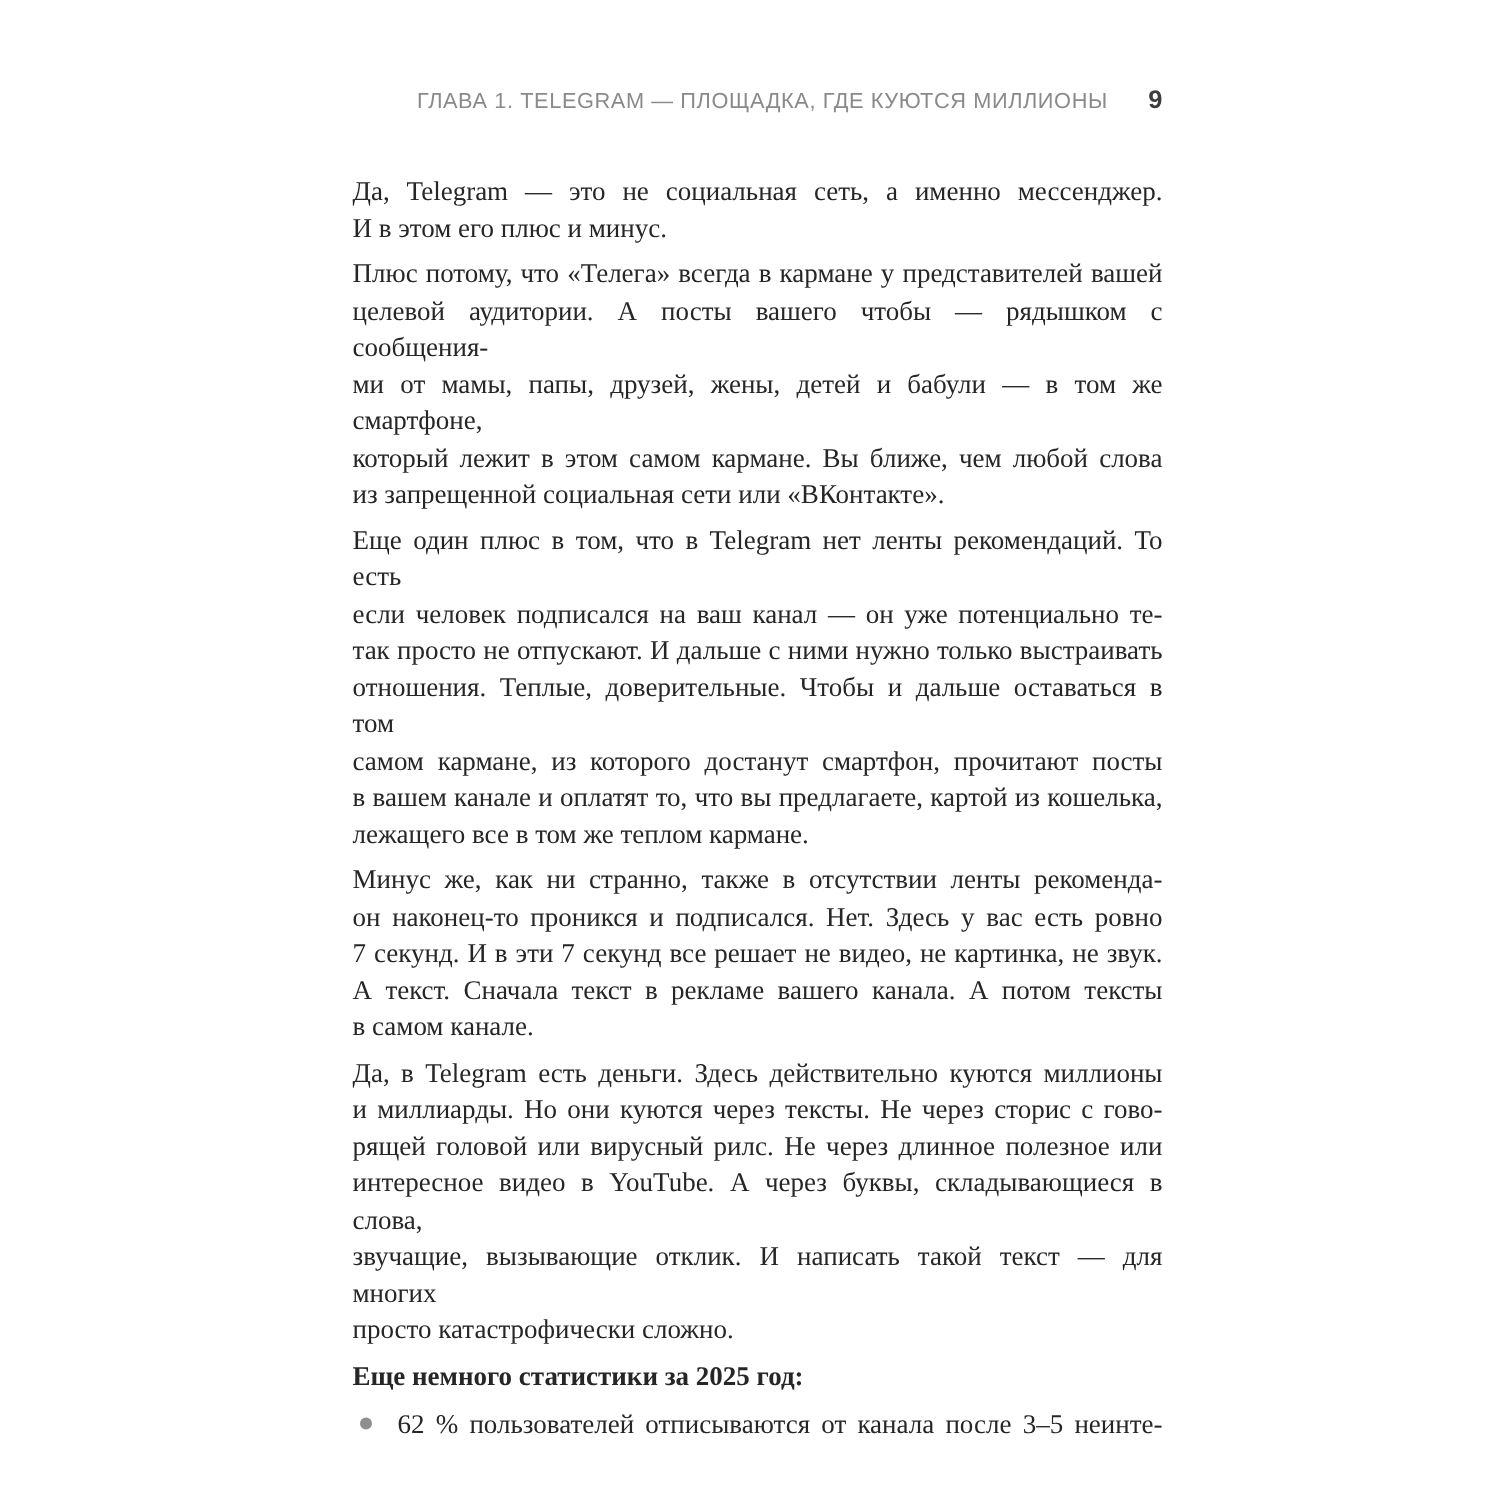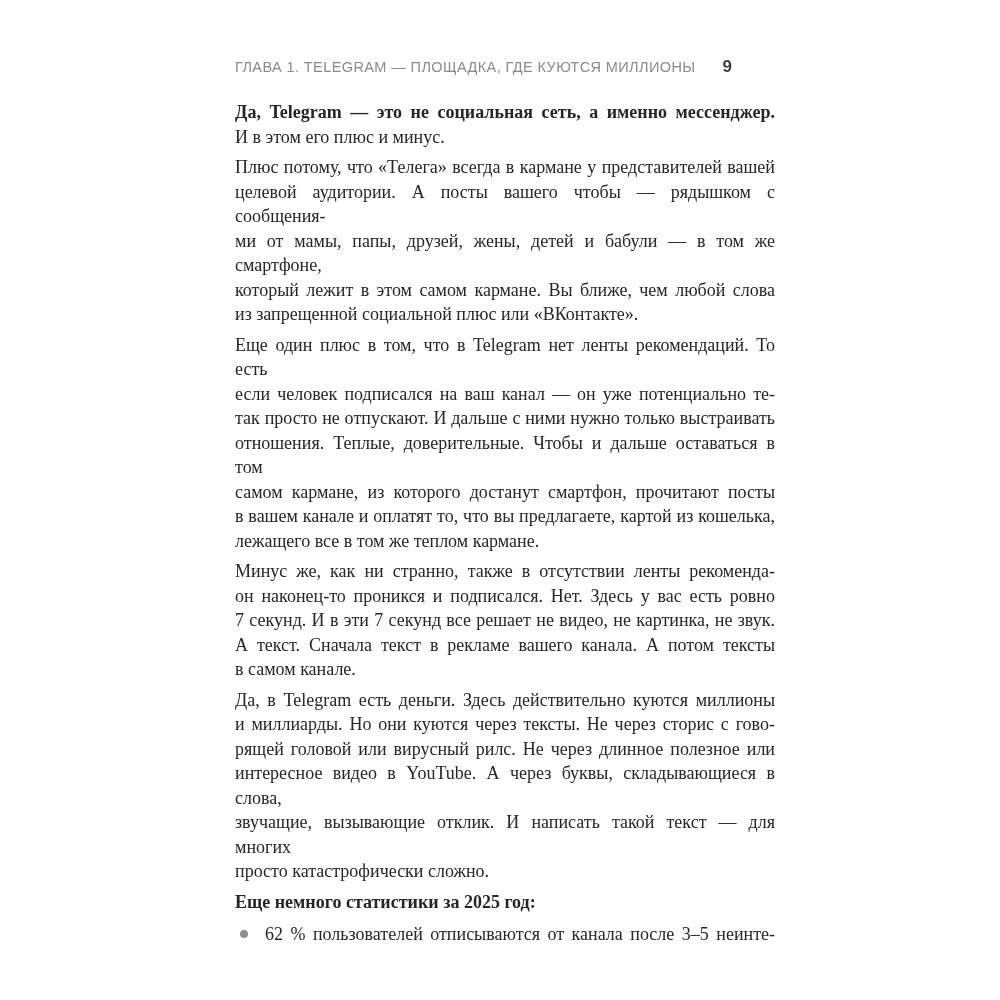--- a/index.html
+++ b/index.html
@@ -17,23 +17,24 @@
     background:var(--page-bg);
     overflow:hidden;
   }
   .content{
     position:absolute;
     left:235px;top:57px;
     width:540px;
   }
   .running-head{
     display:flex;
+    justify-content:flex-end;
     align-items:baseline;
     gap:27px;
-    margin-bottom:23px;
+    margin-bottom:38px;
     font-family:"Liberation Sans","DejaVu Sans",sans-serif;
     font-size:14.5px;
     letter-spacing:0.4px;
     color:var(--head-color);
     white-space:nowrap;
   }
   .rh-page{
     font-size:17px;
     font-weight:700;
     letter-spacing:0;
@@ -47,21 +48,21 @@
   }
   .para{margin:0 0 6px 0;}
   .line{
     text-align:justify;
     text-align-last:justify;
   }
   .line.last{
     text-align:justify;
     text-align-last:left;
   }
-  .bold{font-weight:700;}
+  .bold{font-weight:400;}
   .stats-heading{
     font-weight:700;
     margin:2px 0 0 0;
   }
   ul.stats{
     list-style:none;
     margin:4px 0 0 0;
     padding:0;
   }
   ul.stats li{
@@ -89,21 +90,21 @@
     <div class="blocks">
         <div class="para">
           <div class="line bold">Да, Telegram — это не социальная сеть, а именно мессенджер.</div>
           <div class="line last">И в этом его плюс и минус.</div>
         </div>
         <div class="para">
           <div class="line">Плюс потому, что «Телега» всегда в кармане у представителей вашей</div>
           <div class="line">целевой аудитории. А посты вашего чтобы — рядышком с сообщения-</div>
           <div class="line">ми от мамы, папы, друзей, жены, детей и бабули — в том же смартфоне,</div>
           <div class="line">который лежит в этом самом кармане. Вы ближе, чем любой слова</div>
-          <div class="line last">из запрещенной социальной плюс или «ВКонтакте».</div>
+          <div class="line last">из запрещенной социальная сети или «ВКонтакте».</div>
         </div>
         <div class="para">
           <div class="line">Еще один плюс в том, что в Telegram нет ленты рекомендаций. То есть</div>
           <div class="line">если человек подписался на ваш канал — он уже потенциально те-</div>
           <div class="line">так просто не отпускают. И дальше с ними нужно только выстраивать</div>
           <div class="line">отношения. Теплые, доверительные. Чтобы и дальше оставаться в том</div>
           <div class="line">самом кармане, из которого достанут смартфон, прочитают посты</div>
           <div class="line">в вашем канале и оплатят то, что вы предлагаете, картой из кошелька,</div>
           <div class="line last">лежащего все в том же теплом кармане.</div>
         </div>

